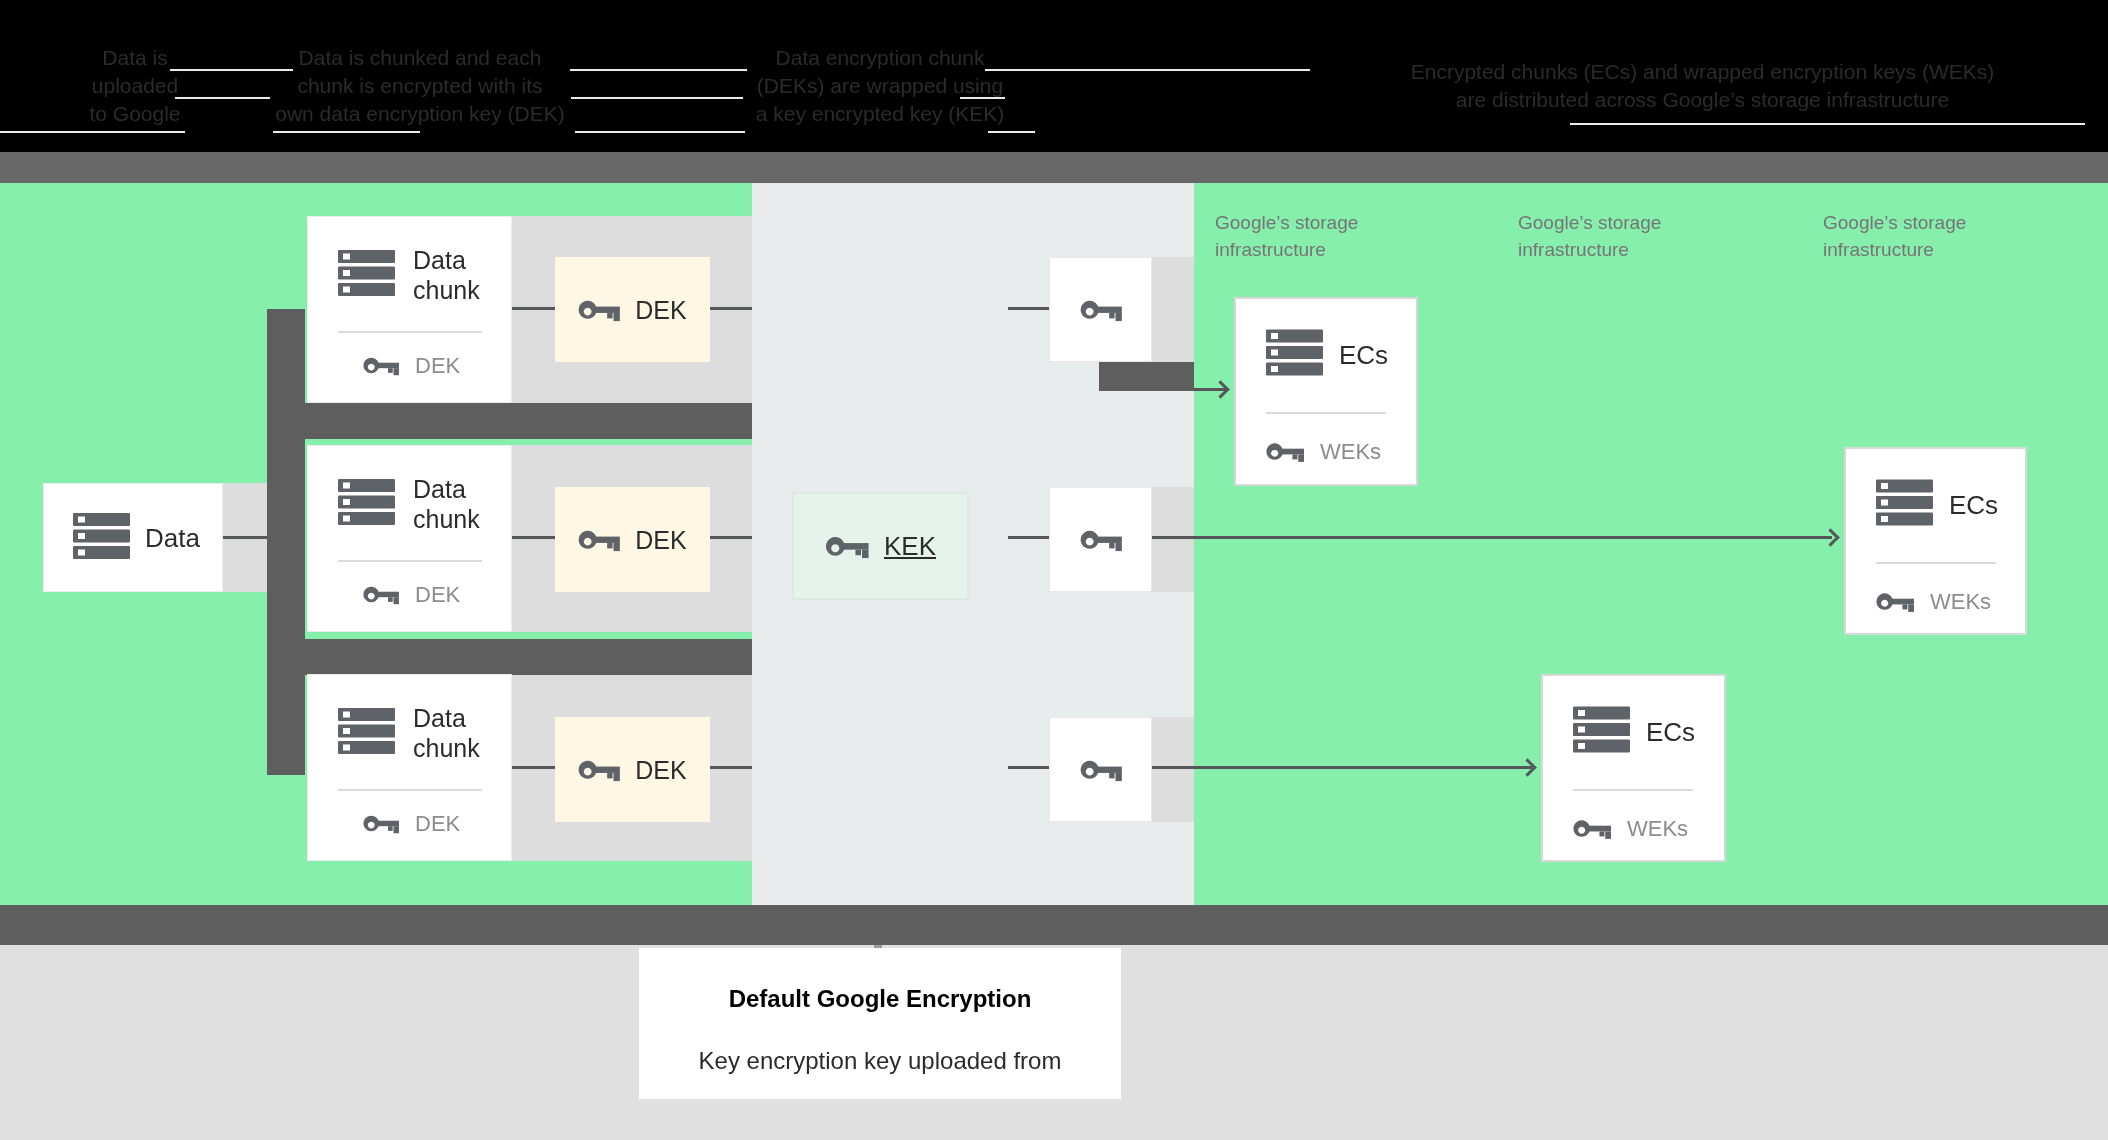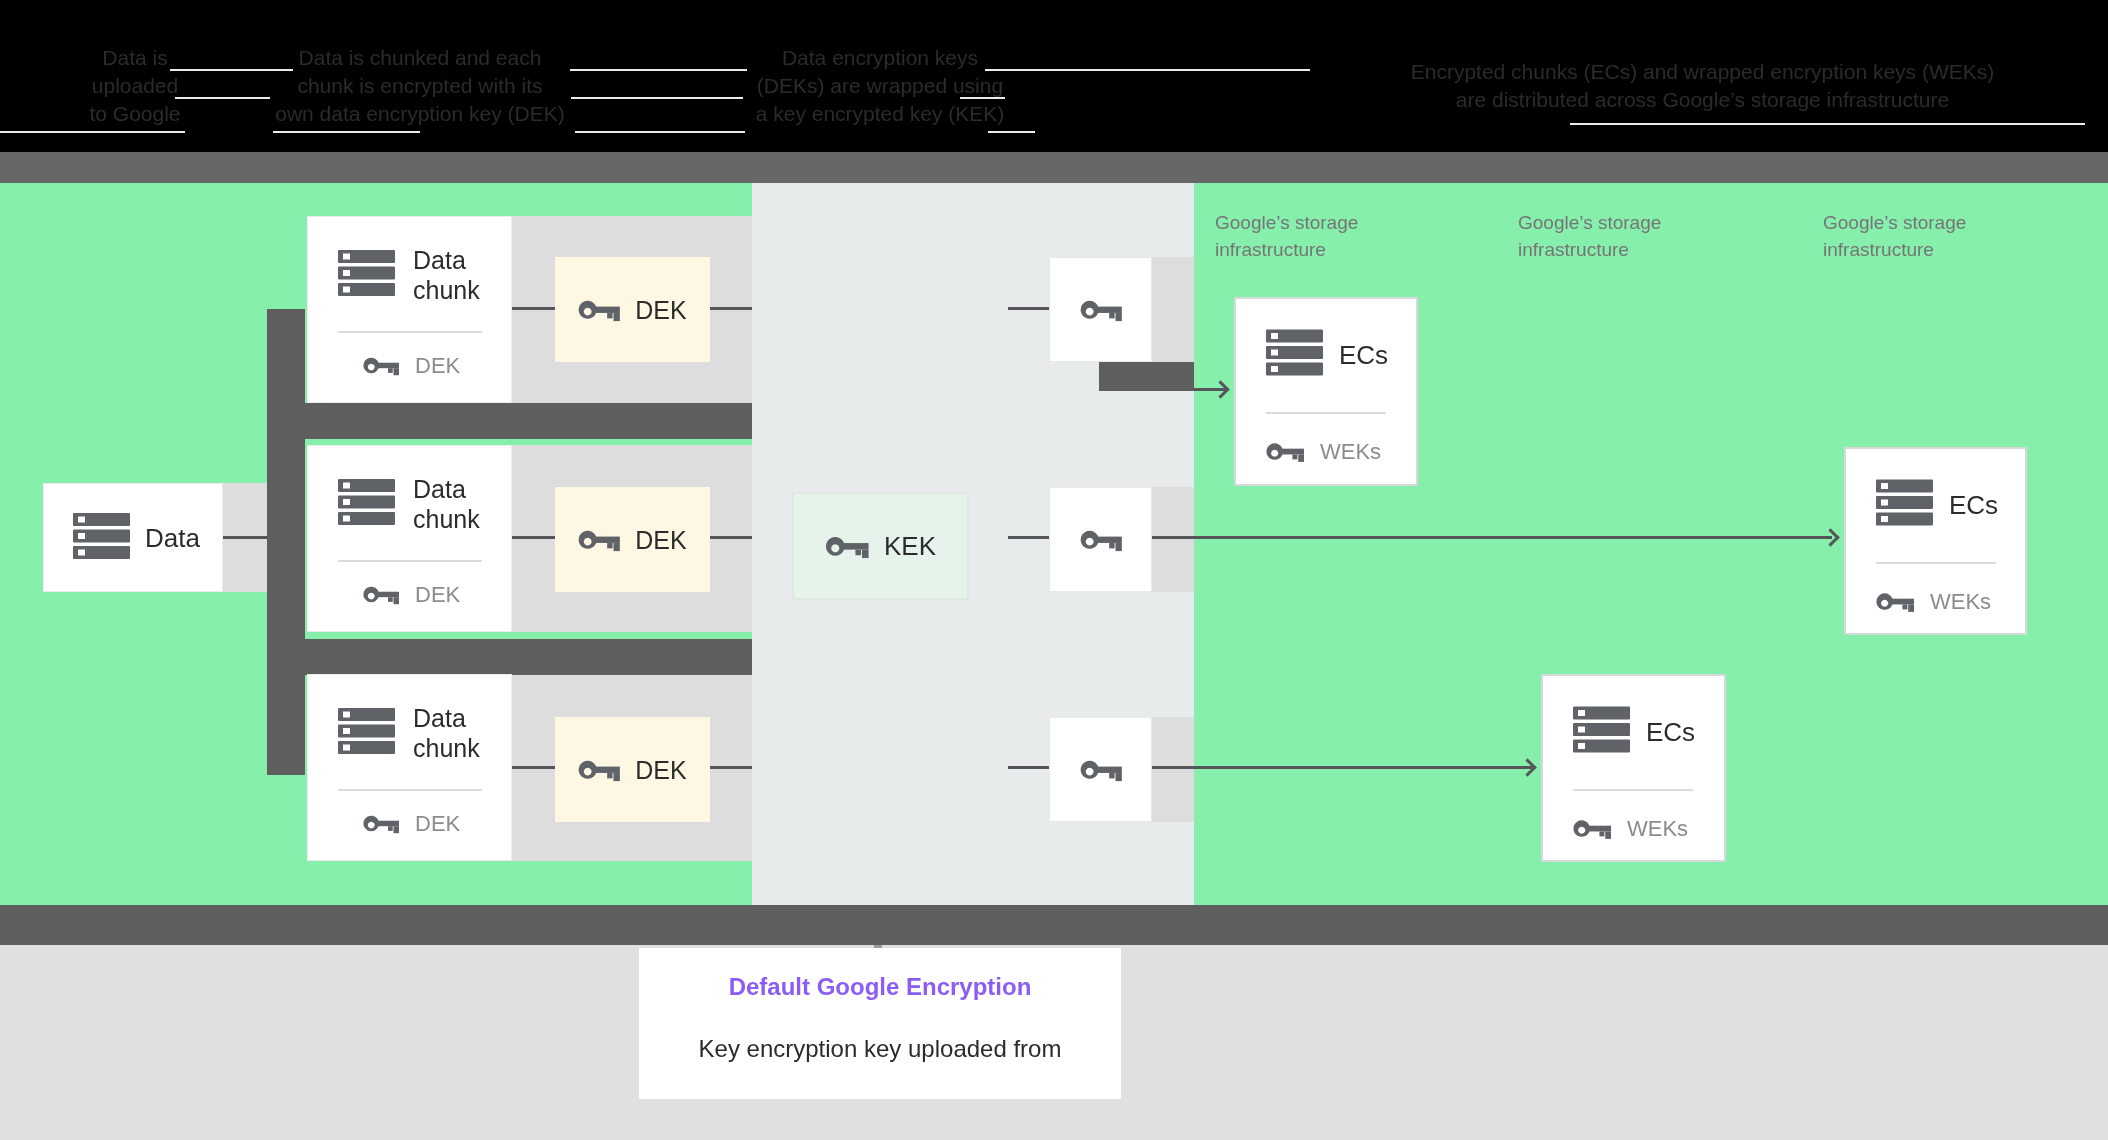--- a/index.html
+++ b/index.html
@@ -32,21 +32,21 @@
   .graylabel { color:#8C8C8C; font-size:22px; }
   .divider { height:2px; background:#DBDBDB; }
   .dekbox { position:absolute; background:#FDF7E3; display:flex; align-items:center; justify-content:center; gap:15px; }
   #kekbox { position:absolute; left:792px; top:309px; width:177px; height:108px; background:#E5F3EB;
             border:2px solid #DFE7E0; display:flex; align-items:center; justify-content:center; gap:15px; }
   .keybox { position:absolute; background:#fff; border:1px solid #E8E8E8; display:flex; align-items:center; justify-content:center; }
   .ecsbox { position:absolute; background:#fff; border:2px solid #D8D8D8; }
   
   #bottom { position:absolute; left:0; top:945px; width:2108px; height:195px; background:#E0E0E0; }
   #caption-box { position:absolute; left:639px; top:3px; width:482px; height:151px; background:#fff; text-align:center; }
-  #caption-box .t  { margin-top:24px; font-size:24px; font-weight:bold; color:#8b5cf6; line-height:30px; }
+  #caption-box .t  { margin-top:36px; font-size:24px; font-weight:bold; color:#000000; line-height:30px; }
   #caption-box .l1 { margin-top:32px; font-size:24px; color:#2b2b2b; line-height:30px; }
   #caption-box .l2 { font-size:24px; font-weight:bold; color:#212121; line-height:30px; }
   #notch { position:absolute; left:874px; top:0; width:8px; height:4px; background:#9a9a9a; }
 </style>
 </head>
 <body>
 
 <div id="stage">
 
   <div id="header">
@@ -54,21 +54,21 @@
       <div>Data is chunked and each</div>
       <div>chunk is encrypted with its</div>
       <div>own data encryption key (DEK)</div>
     </div>
     <div class="hcol" style="left:55px;top:44px;width:160px;">
       <div>Data is</div>
       <div>uploaded</div>
       <div>to Google</div>
     </div>
     <div class="hcol" style="left:712px;top:44px;width:336px;">
-      <div>Data encryption keys</div>
+      <div>Data encryption chunk</div>
       <div>(DEKs) are wrapped using</div>
       <div>a key encrypted key (KEK)</div>
     </div>
     <div class="hcol" style="left:1295px;top:58px;width:815px;">
       <div>Encrypted chunks (ECs) and wrapped encryption keys (WEKs)</div>
       <div>are distributed across Google’s storage infrastructure</div>
     </div>
 
     <div class="artifact" style="left:170px;top:69px;width:123px;"></div>
     <div class="artifact" style="left:570px;top:69px;width:177px;"></div>
@@ -283,21 +283,21 @@
 
     <div id="kekbox">
       <span><svg width="44" height="30" viewBox="0 0 46 32">
             <g fill="#5F6368">
               <path fill-rule="evenodd" d="M10.5,8.5 a10,10 0 1,0 0.002,0 Z M10.5,16.2 a4.3,4.3 0 1,1 -0.002,0 Z"></path>
               <rect x="18" y="15" width="28" height="7"></rect>
               <rect x="32" y="22" width="6" height="6"></rect>
               <rect x="39" y="22" width="7" height="9"></rect>
             </g>
           </svg></span>
-      <span class="boxlabel" style="font-size:26px;">KEK</span>
+      <span class="boxlabel" style="font-size:26px;text-decoration:underline;">KEK</span>
     </div>
 
     <div class="keybox" style="left:1049px;top:74px;width:103px;height:105px;">
       <span><svg width="42" height="29" viewBox="0 0 46 32">
             <g fill="#5F6368">
               <path fill-rule="evenodd" d="M10.5,8.5 a10,10 0 1,0 0.002,0 Z M10.5,16.2 a4.3,4.3 0 1,1 -0.002,0 Z"></path>
               <rect x="18" y="15" width="28" height="7"></rect>
               <rect x="32" y="22" width="6" height="6"></rect>
               <rect x="39" y="22" width="7" height="9"></rect>
             </g>

